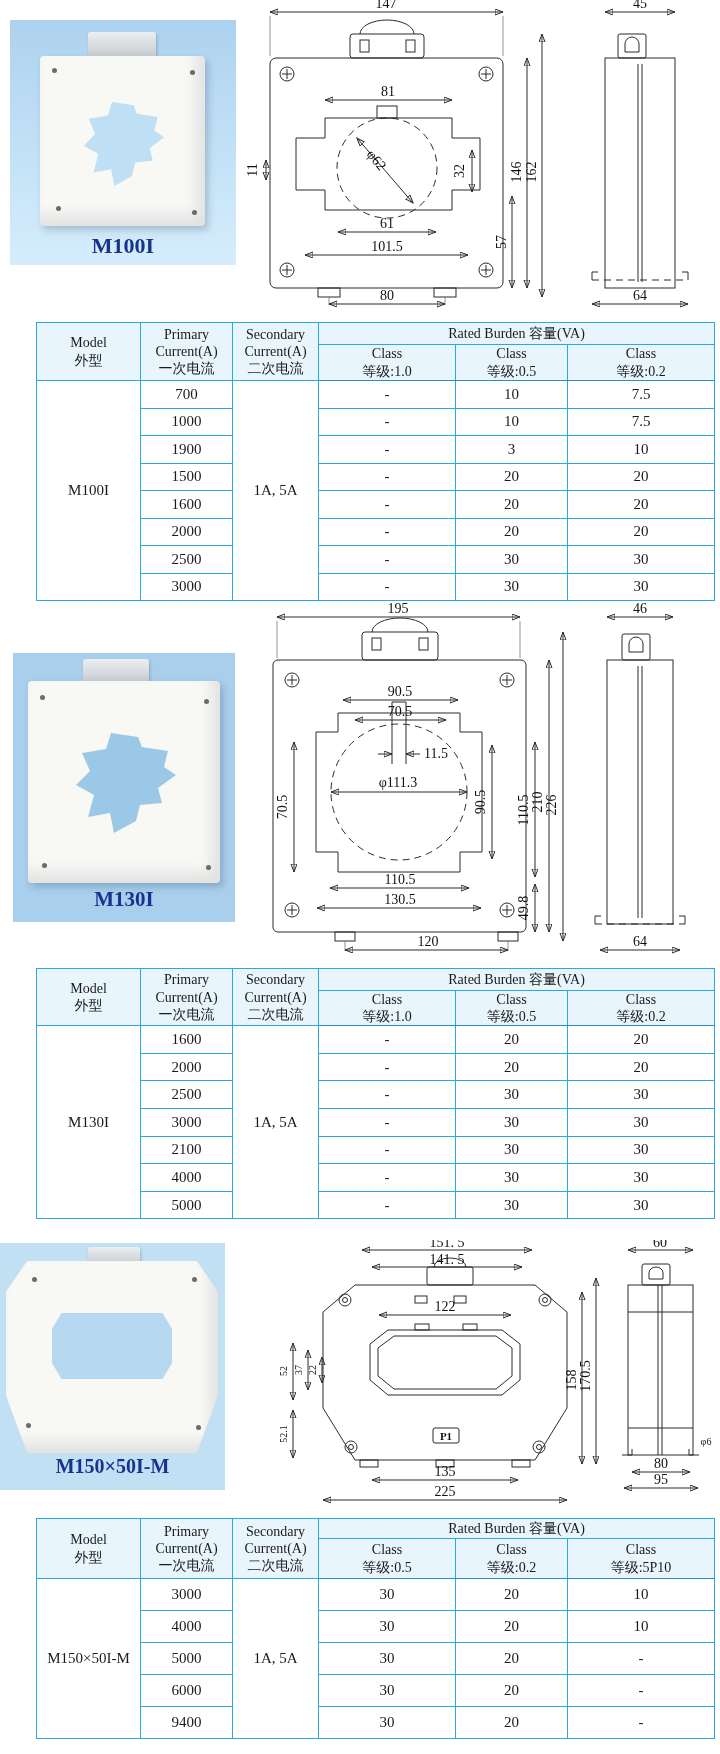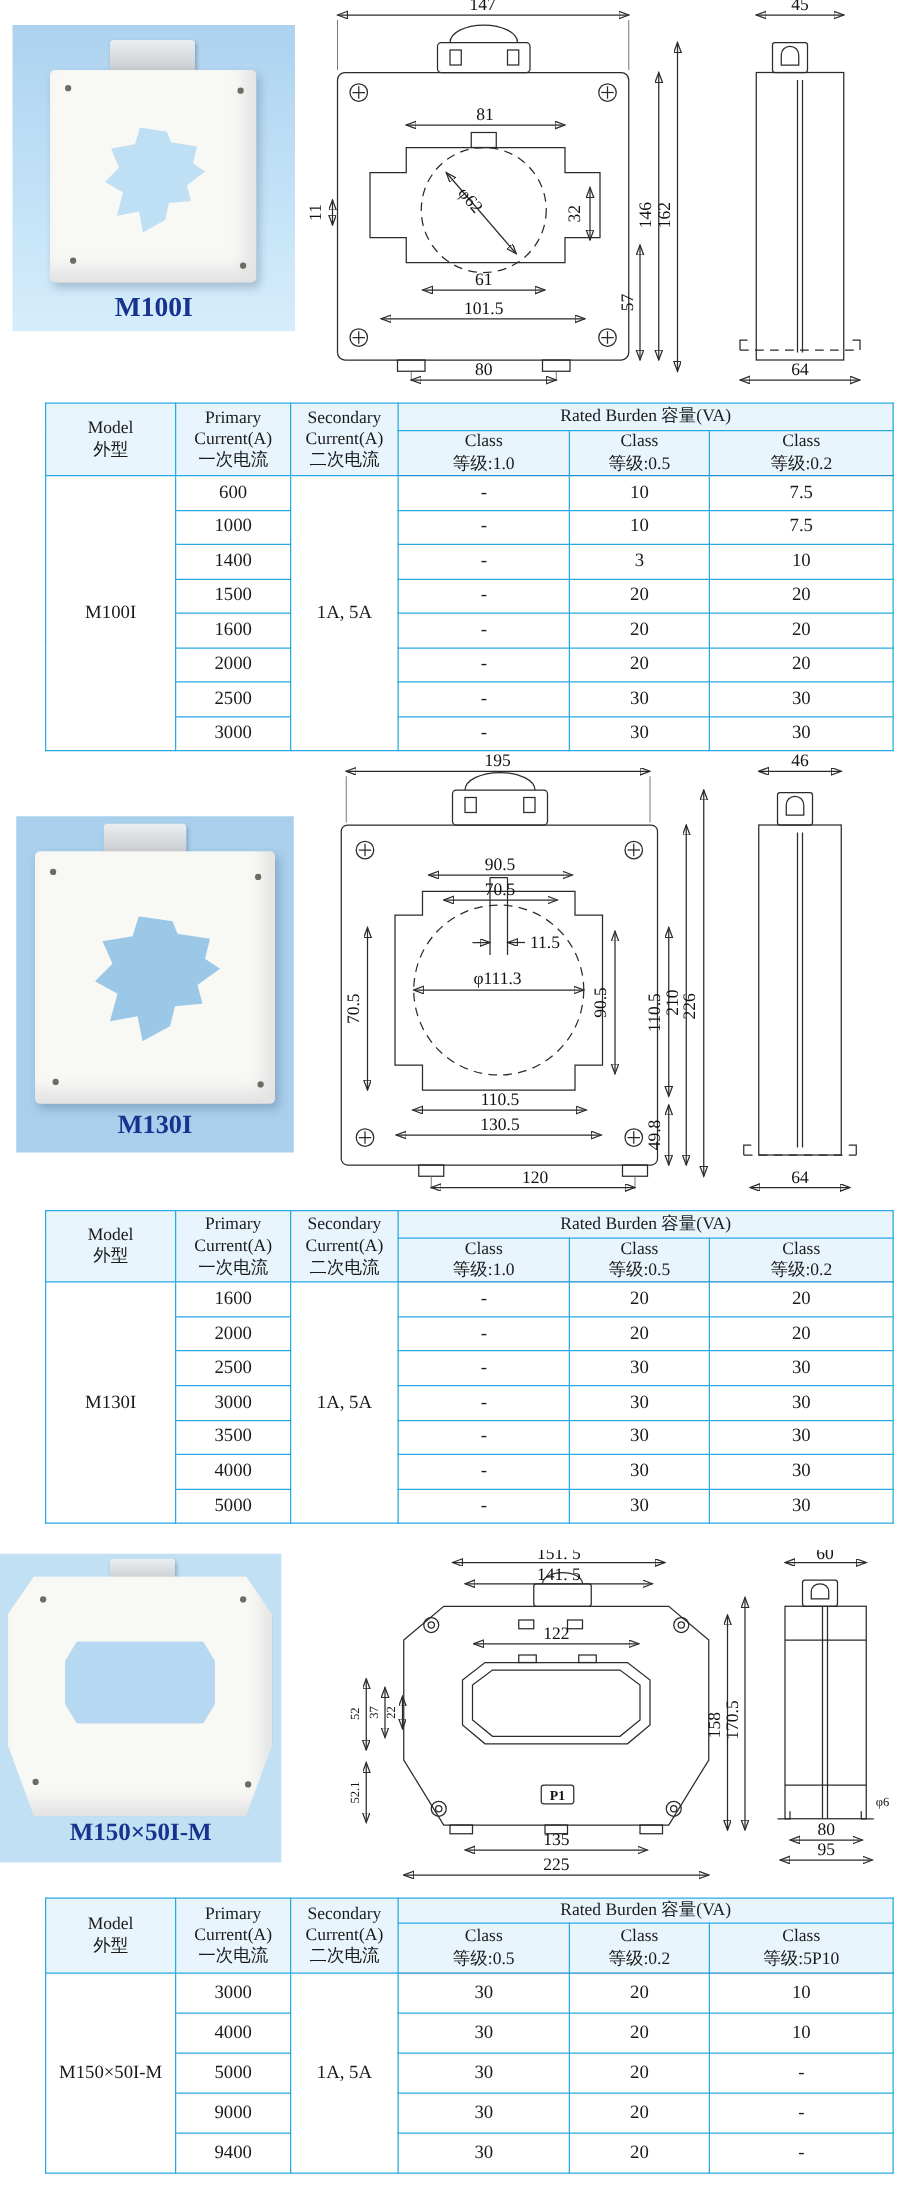--- a/index.html
+++ b/index.html
@@ -161,34 +161,34 @@
       <th rowspan="2"><span>Secondary</span><span class="blk">Current(A)</span><span class="blk">二次电流</span></th>
       <th colspan="3">Rated Burden 容量(VA)</th>
     </tr>
     <tr class="h2 hdr hsep">
       <th><span>Class</span><span class="blk">等级:1.0</span></th>
       <th><span>Class</span><span class="blk">等级:0.5</span></th>
       <th><span>Class</span><span class="blk">等级:0.2</span></th>
     </tr>
     <tr class="body">
       <td rowspan="8">M100I</td>
-      <td>600</td>
+      <td>700</td>
       <td rowspan="8">1A, 5A</td>
       <td>-</td>
       <td>10</td>
       <td>7.5</td>
     </tr>
     <tr class="body">
           <td>1000</td>
           <td>-</td>
           <td>10</td>
           <td>7.5</td>
         </tr>
     <tr class="body">
-          <td>1400</td>
+          <td>1900</td>
           <td>-</td>
           <td>3</td>
           <td>10</td>
         </tr>
     <tr class="body">
           <td>1500</td>
           <td>-</td>
           <td>20</td>
           <td>20</td>
         </tr>
@@ -358,21 +358,21 @@
           <td>30</td>
           <td>30</td>
         </tr>
     <tr class="body">
           <td>3000</td>
           <td>-</td>
           <td>30</td>
           <td>30</td>
         </tr>
     <tr class="body">
-          <td>3500</td>
+          <td>2100</td>
           <td>-</td>
           <td>30</td>
           <td>30</td>
         </tr>
     <tr class="body">
           <td>4000</td>
           <td>-</td>
           <td>30</td>
           <td>30</td>
         </tr>
@@ -509,21 +509,21 @@
           <td>20</td>
           <td>10</td>
         </tr>
     <tr class="body">
           <td>5000</td>
           <td>30</td>
           <td>20</td>
           <td>-</td>
         </tr>
     <tr class="body">
-          <td>9000</td>
+          <td>6000</td>
           <td>30</td>
           <td>20</td>
           <td>-</td>
         </tr>
     <tr class="body">
           <td>9400</td>
           <td>30</td>
           <td>20</td>
           <td>-</td>
         </tr>

